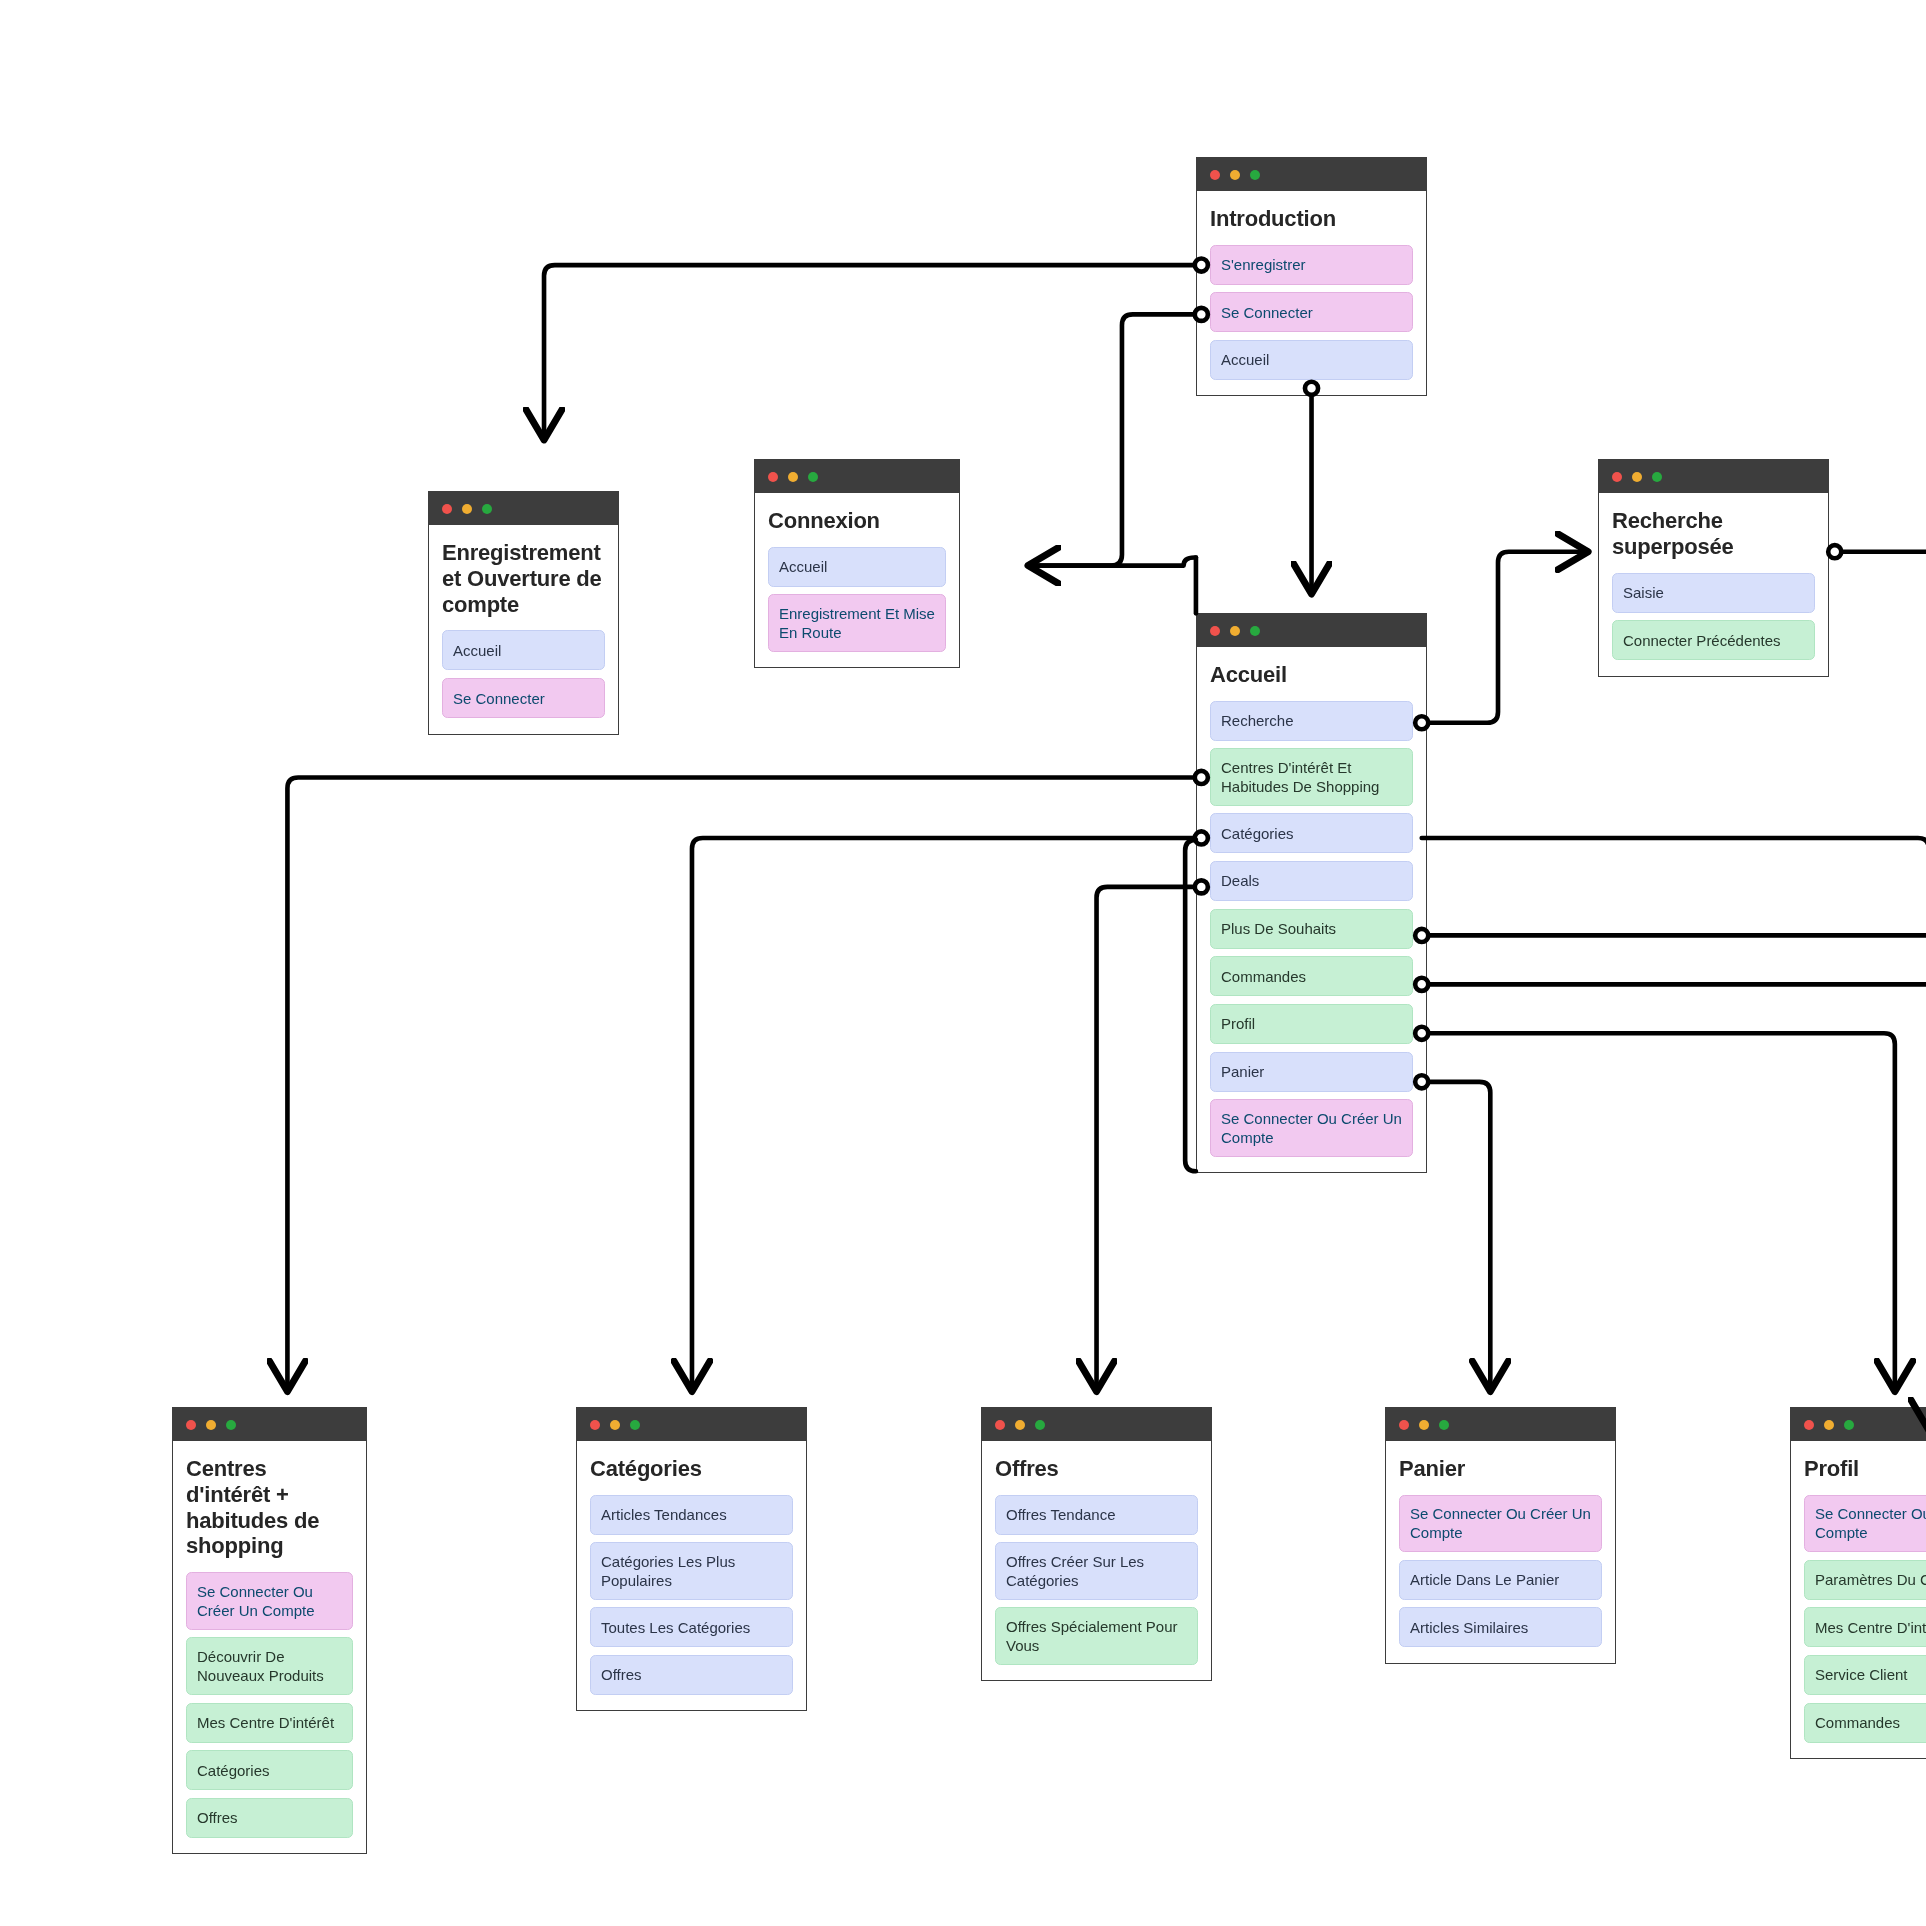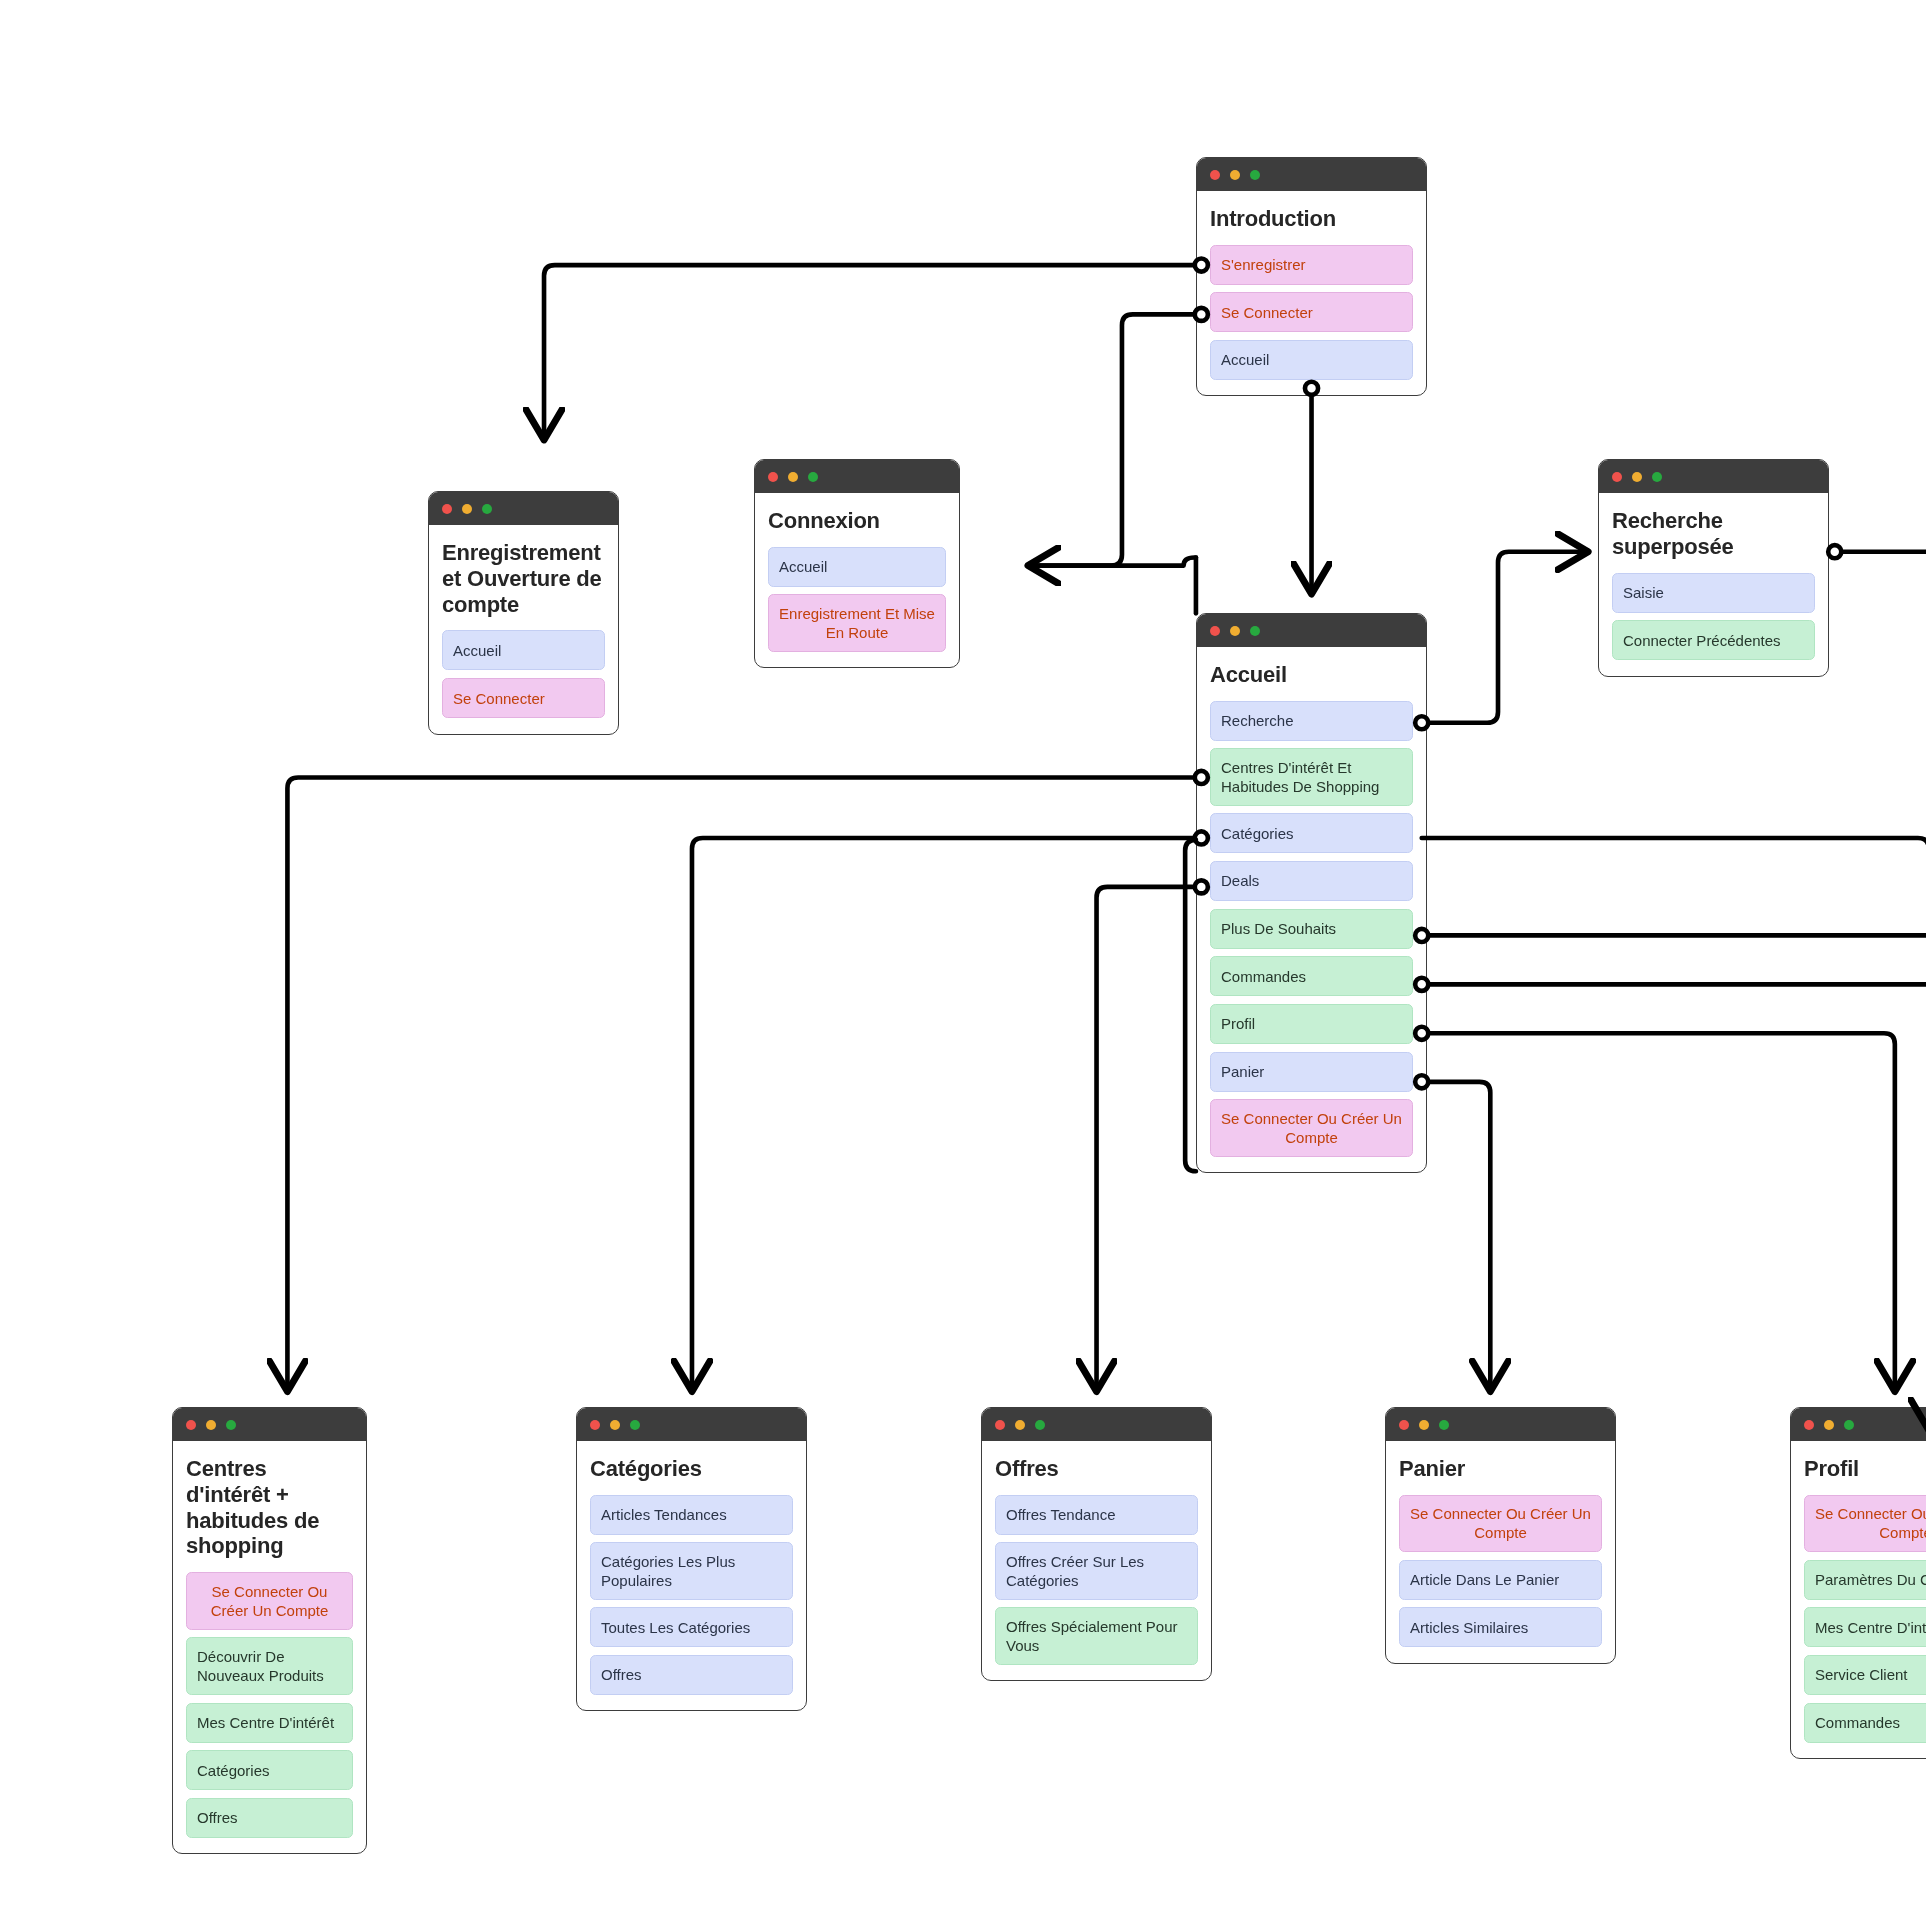--- a/index.html
+++ b/index.html
@@ -1,33 +1,33 @@
 <!DOCTYPE html>
 <html style="font-size:6.2px"><head>
 <meta charset="utf-8">
 <style>
   html,body{margin:0;padding:0;background:#ffffff;}
   body{font-family:"Liberation Sans",sans-serif;-webkit-font-smoothing:antialiased;}
   #stage{position:relative;width:2902px;height:1998px;background:#ffffff;overflow:hidden;}
   #wires{position:absolute;left:0;top:0;width:2902px;height:1998px;pointer-events:none;}
 
-  .card{position:absolute;background:#ffffff;border:1.9px solid #3d3d3d;border-radius:10px;
+  .card{position:absolute;background:#ffffff;border:1.9px solid #3d3d3d;border-radius:0;
         box-sizing:border-box;overflow:hidden;}
   .titlebar{height:33px;background:#3d3d3d;display:flex;align-items:center;padding-left:13px;gap:10px;}
   .dot{width:10px;height:10px;border-radius:50%;}
   .dot.r{background:#f0524c;} .dot.y{background:#f0ad31;} .dot.g{background:#27a93f;}
   .body{padding:14.6px 13px 15.4px 13px;}
   .card-title{font-size:22px;font-weight:bold;color:#262626;line-height:1.18;
               margin:0 0 13px 0;letter-spacing:-0.2px;}
   .item{border-radius:5.4px;box-sizing:border-box;padding:8.5px 10px;margin-bottom:7.7px;
         font-size:15px;line-height:1.28;color:#2f2332;min-height:40px;display:flex;align-items:center;}
   .item:last-child{margin-bottom:0;}
   .item.blue{background:#d8e0fb;border:1.2px solid #c3cef3;color:#2b3448;}
   .item.green{background:#c6f0d4;border:1.2px solid #b0e5c2;color:#26382c;}
-  .item.pink{background:#f2c9f0;border:1.2px solid #e3b0e0;color:#c2410c;text-align:center;}
+  .item.pink{background:#f2c9f0;border:1.2px solid #e3b0e0;color:#0c4a6e;}
 </style>
 </head>
 <body>
 
 <div id="stage">
 
   <div class="card" style="left: 1196px; top: 157px; width: 231px;">
       <div class="titlebar">
         <span class="dot r"></span>
         <span class="dot y"></span>

